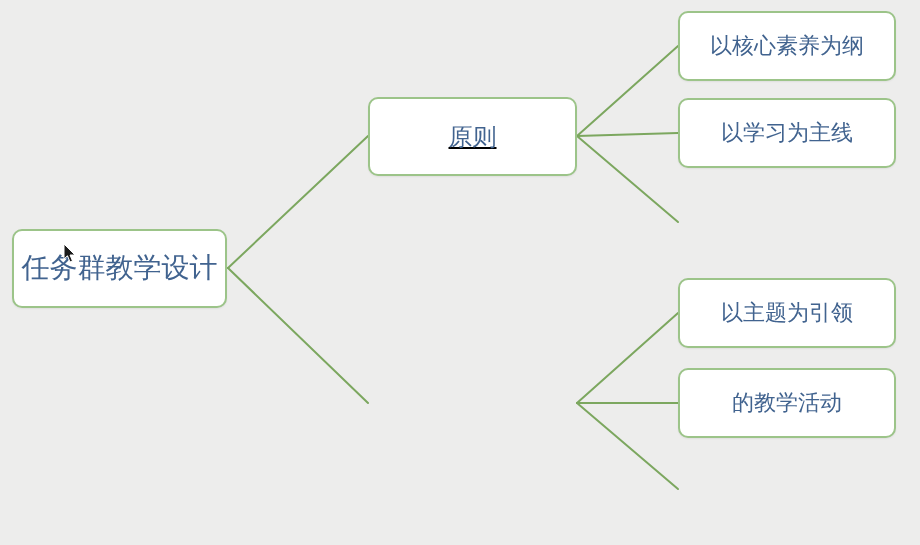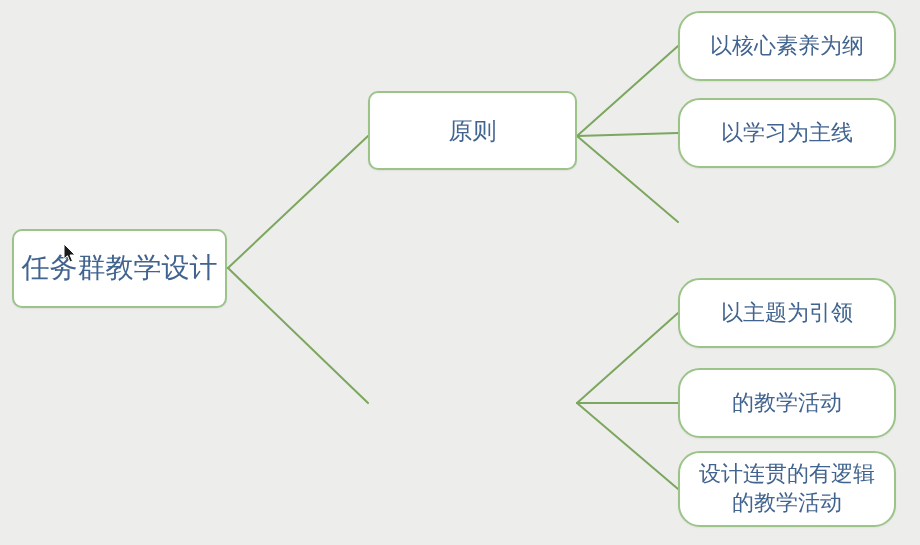--- a/index.html
+++ b/index.html
@@ -39,24 +39,24 @@
     text-align: center;
     white-space: pre-line;
     line-height: 1.3;
   }
   
   .node.root   { left: 12px;  top: 229px; width: 215px; height: 79px; }
   .node.root .label { font-size: 28px; }
   
   .node.branch { left: 368px; width: 209px; height: 79px; }
   .node.branch .label { font-size: 24px; }
-  .node.branch-principles { top: 91px; }
+  .node.branch-principles { top: 97px; text-decoration: underline; }
   .node.branch-paths      { top: 364px; }
   
-  .node.leaf { left: 678px; width: 218px; height: 70px; border-radius: 22px; }
+  .node.leaf { left: 678px; width: 218px; height: 70px; }
   .node.leaf .label { font-size: 22px; }
   .node.leaf-1 { top: 11px; }
   .node.leaf-2 { top: 98px; }
   .node.leaf-3 { top: 187px; }
   .node.leaf-4 { top: 278px; align-items: center; }
   .node.leaf-5 { top: 368px; }
   .node.leaf-6 { top: 451px; height: 76px; }
   .cursor {
     position: absolute;
     left: 63px;
@@ -103,22 +103,18 @@
 
 
   <div class="node leaf leaf-4">
     <span class="label">以主题为引领</span>
   </div>
 
   <div class="node leaf leaf-5">
     <span class="label">的教学活动</span>
   </div>
 
-  <div class="node leaf leaf-6">
-    <span class="label">设计连贯的有逻辑
-的教学活动</span>
-  </div>
 
   <svg class="cursor" viewBox="0 0 14 21" xmlns="http://www.w3.org/2000/svg">
     <polygon points="1,1 1,16 4.5,12.8 7,19 9.5,18 7,12 12,12" fill="#1a1a1a" stroke="#ffffff" stroke-width="1"></polygon>
   </svg>
 
 </div>
 
 </body></html>

